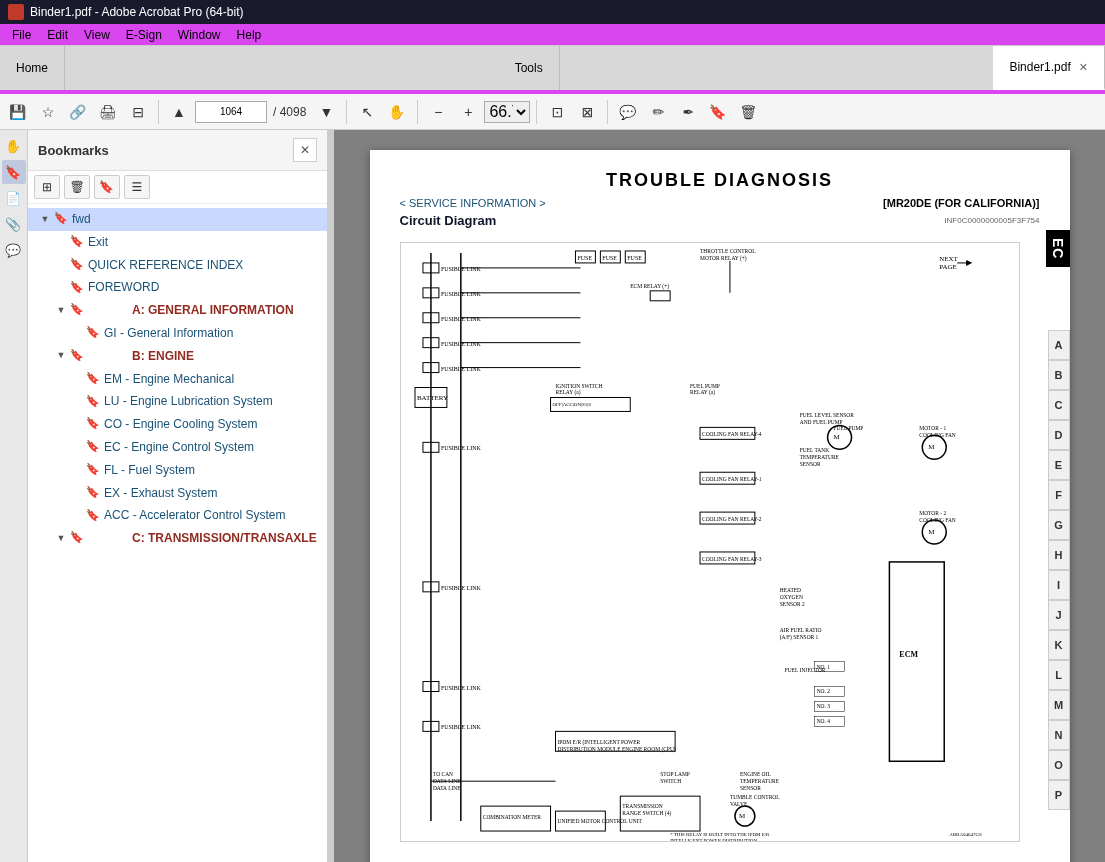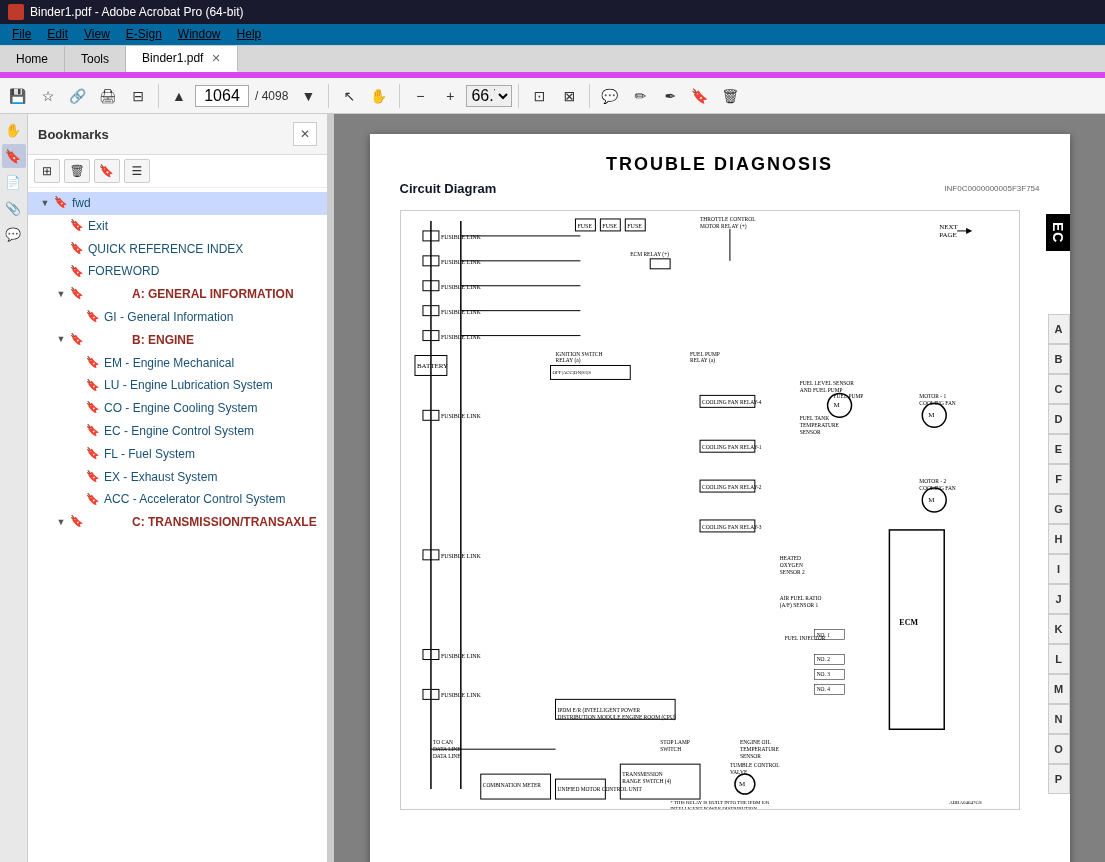--- a/index.html
+++ b/index.html
@@ -12,42 +12,42 @@
       padding: 4px 8px;
       font-size: 12px;
       display: flex;
       align-items: center;
       height: 24px;
     }
     .title-bar-icon { width: 16px; height: 16px; background: #c0392b; margin-right: 6px; border-radius: 2px; display: inline-block; }
 
     
     .menu-bar {
-      background: #0369a1;
+      background: #d946ef;
       border-bottom: 1px solid #ccc;
       display: flex;
       padding: 2px 4px;
       height: 22px;
-      align-items: flex-end;
-      text-decoration: underline;
+      align-items: flex-start;
     }
     .menu-item {
       padding: 2px 8px;
       cursor: pointer;
       font-size: 12px;
       color: #000;
     }
 
     
     .tab-bar {
       background: #d8d8d8;
       display: flex;
       align-items: stretch;
-      height: 32px;
-      border-bottom: 6px solid #d946ef;
+      height: 48px;
+      border-bottom: 4px solid #d946ef;
+      justify-content: space-between;
     }
     .tab {
       padding: 6px 16px;
       cursor: pointer;
       font-size: 12px;
       display: flex;
       align-items: center;
       border-right: 1px solid #bbb;
       color: #000;
     }
@@ -79,25 +79,25 @@
       align-items: center;
       justify-content: center;
       cursor: pointer;
       border: 1px solid transparent;
       border-radius: 2px;
       font-size: 14px;
       color: #333;
     }
     .toolbar-separator { width: 1px; height: 24px; background: #ccc; margin: 0 4px; }
     .page-input {
-      width: 54px;
+      width: 72px;
       height: 22px;
       text-align: center;
       border: 1px solid #aaa;
-      font-size: 16px;
+      font-size: 10px;
       padding: 0 4px;
     }
     .page-total { font-size: 12px; color: #333; margin: 0 4px; }
     .zoom-select {
       width: 46px;
       height: 22px;
       font-size: 16px;
       border: 1px solid #aaa;
     }
 
@@ -516,20 +516,24 @@
 
   <div class="resize-handle"></div>
 
   <div class="pdf-area">
     <div class="pdf-page">
 
       <div class="ec-label">EC</div>
 
       <div class="page-content">
         <div class="trouble-diag-title">TROUBLE DIAGNOSIS</div>
+        <div class="page-subtitle-row">
+          <span class="service-info-link">&lt; SERVICE INFORMATION &gt;</span>
+          <span class="california-badge">[MR20DE (FOR CALIFORNIA)]</span>
+        </div>
         <div style="display:flex; justify-content:space-between; align-items:center; margin-bottom:4px;">
           <span class="circuit-diagram-label">Circuit Diagram</span>
           <span class="info-code">INF0C0000000005F3F754</span>
         </div>
 
         <div class="circuit-diagram">
           <svg width="620" height="600" viewBox="0 0 620 600" style="border:1px solid #ccc; background:white;">
 
             <line x1="30" y1="10" x2="30" y2="580" stroke="#000" stroke-width="1.5"></line>
             <line x1="60" y1="10" x2="60" y2="580" stroke="#000" stroke-width="1.5"></line>

